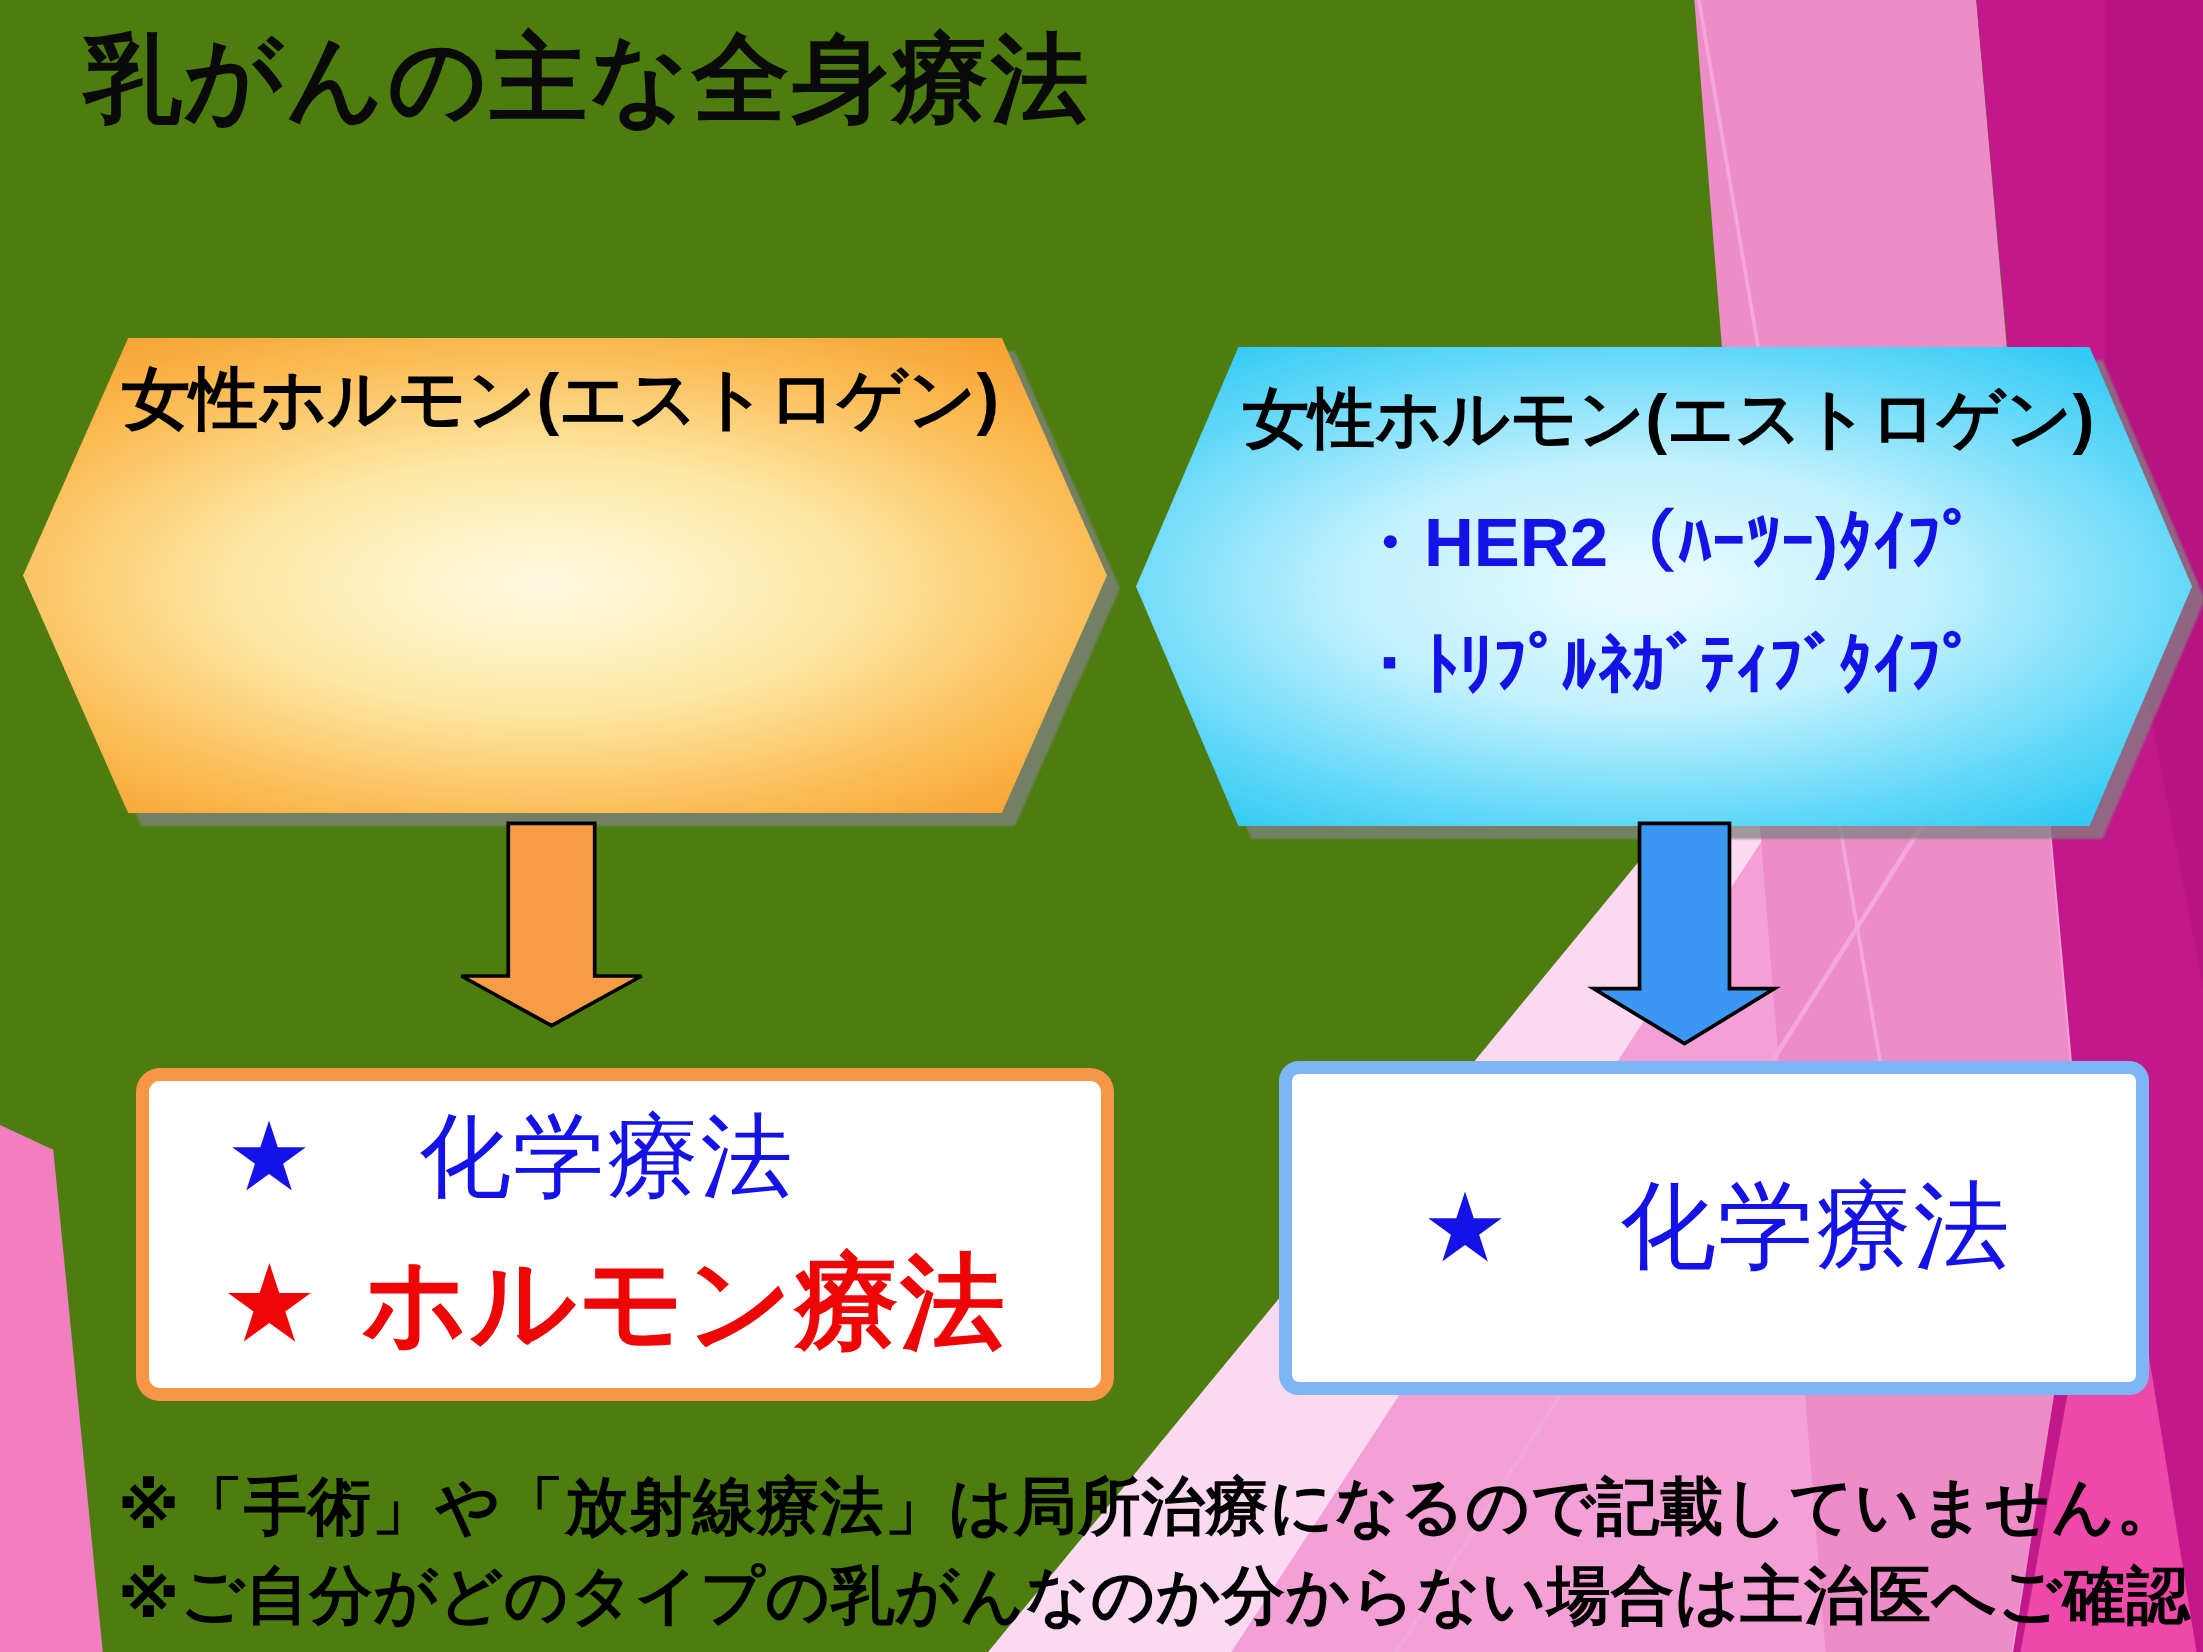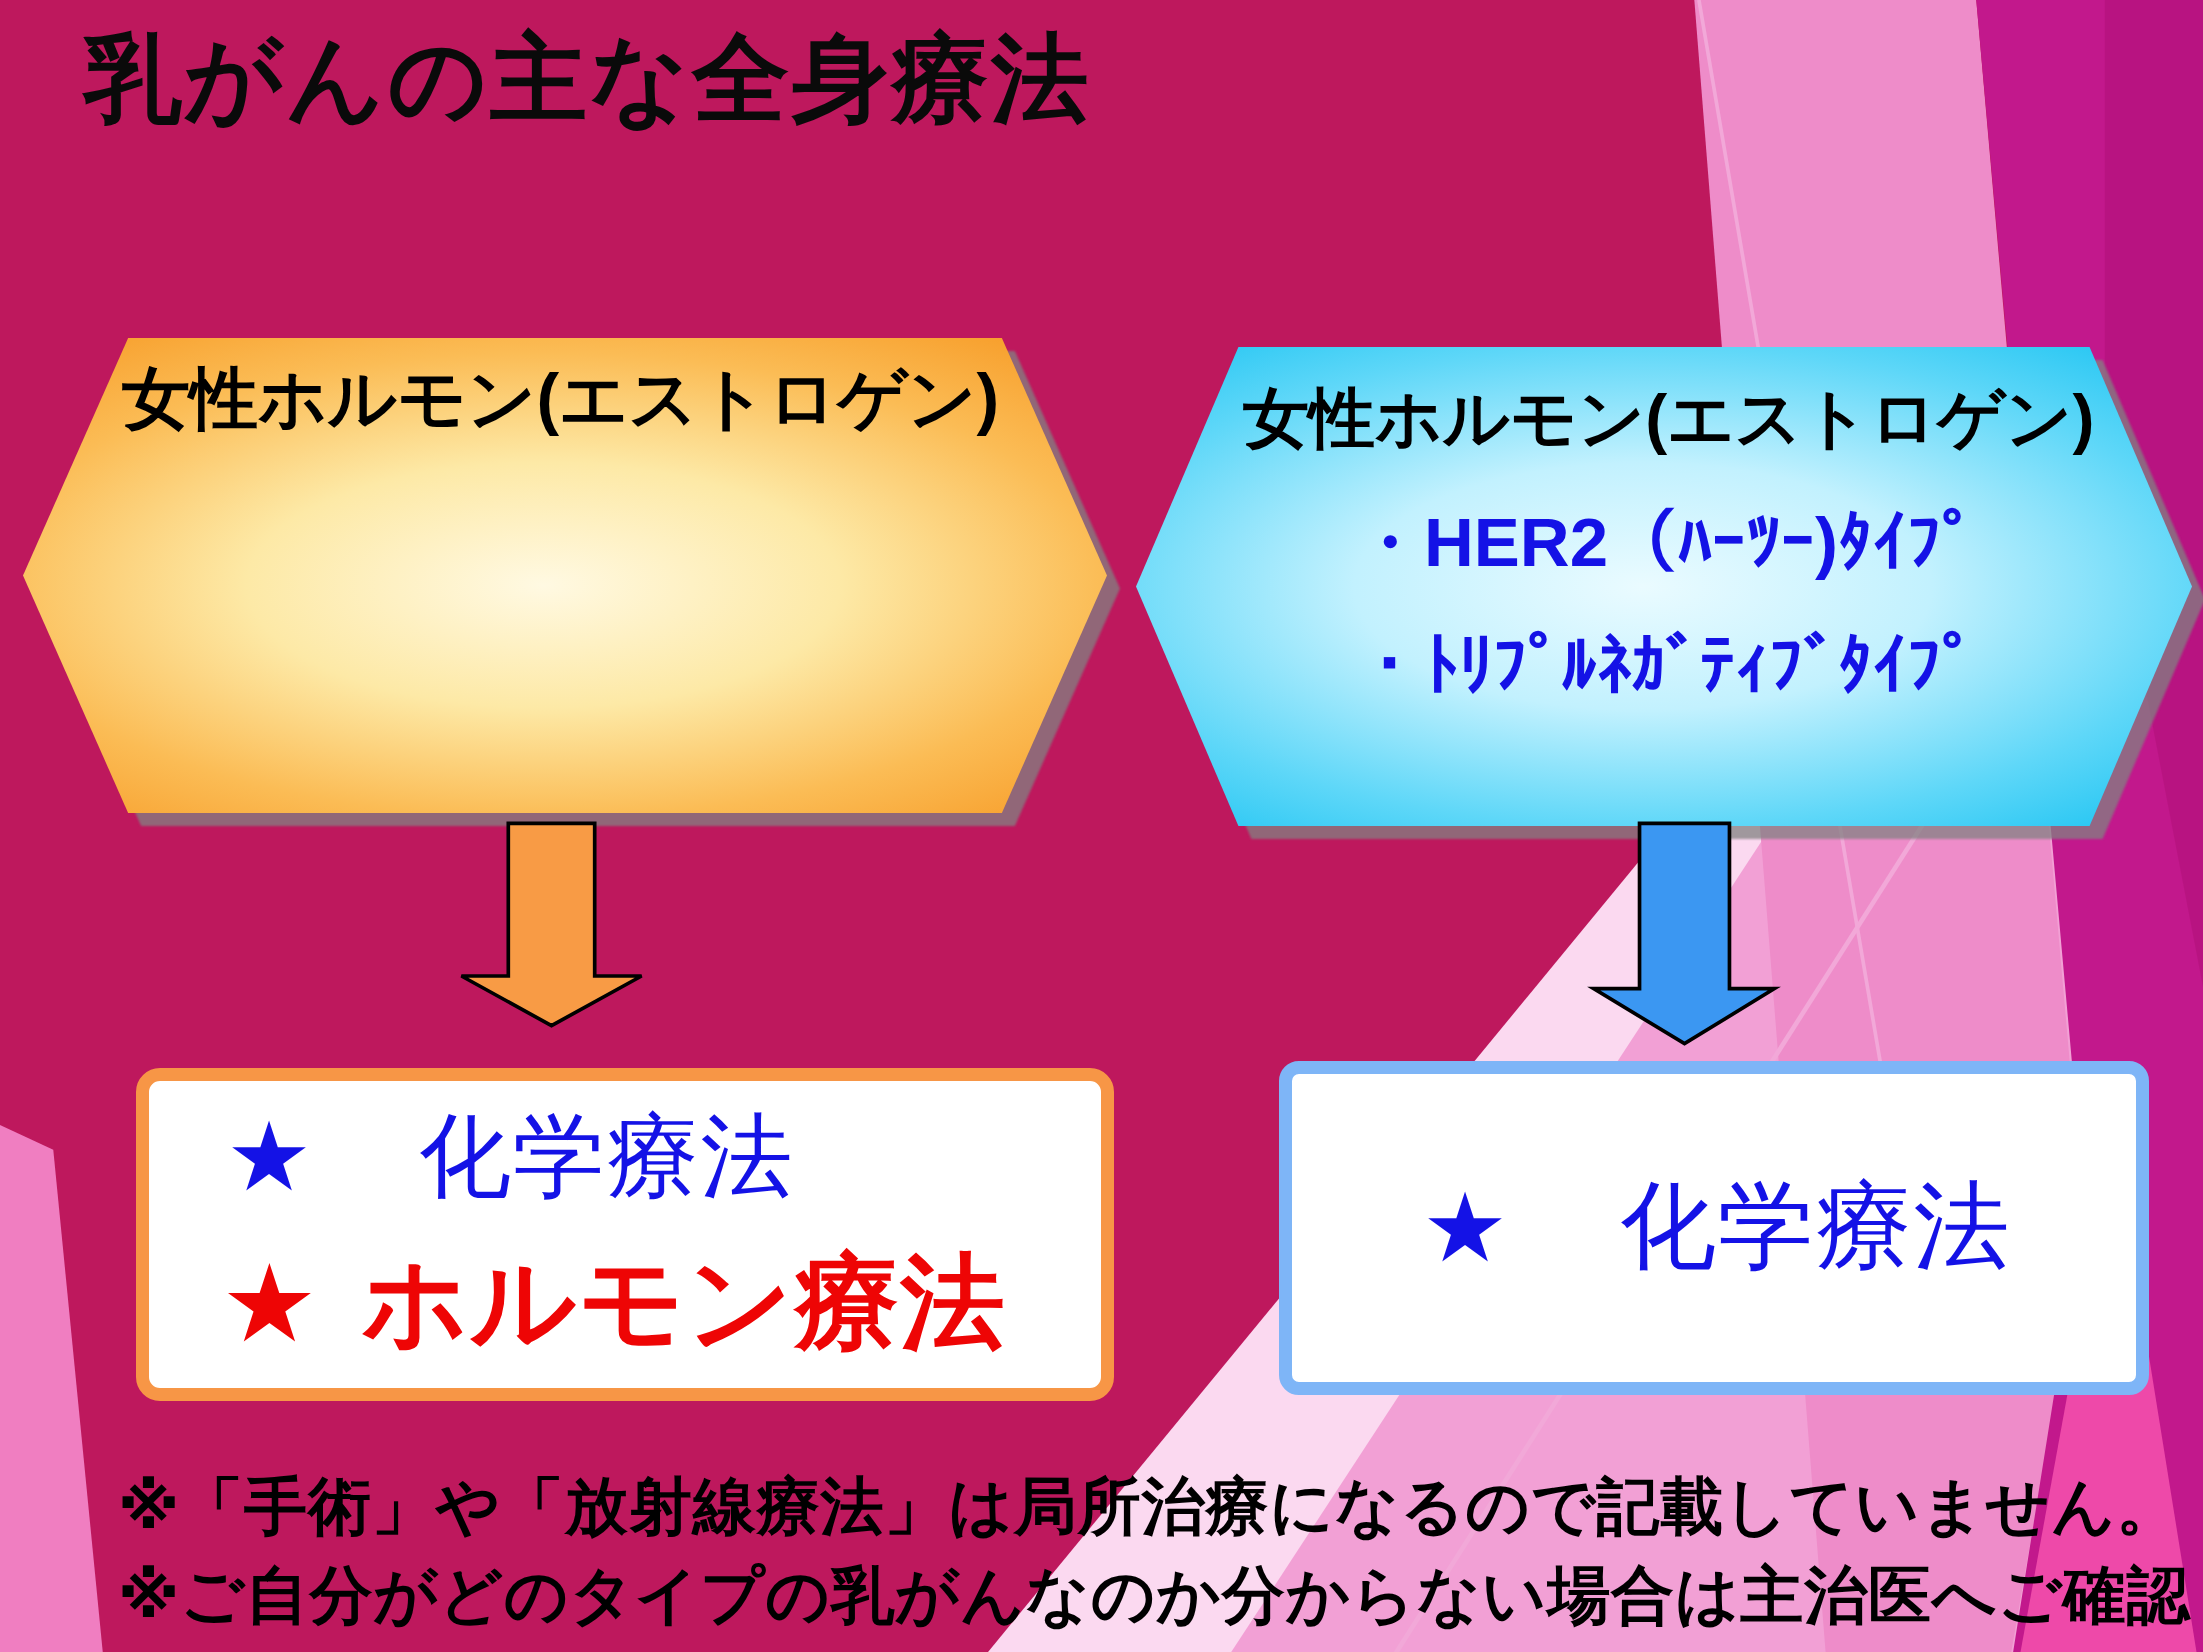--- a/index.html
+++ b/index.html
@@ -1,17 +1,17 @@
 <!DOCTYPE html>
 <html style="font-size:14.7px"><head>
 <meta charset="utf-8">
 <style>
   html,body{margin:0;padding:0;background:#ffffff;}
   #stage{
-    position:relative;width:2204px;height:1653px;overflow:hidden;background:#be185d;
+    position:relative;width:2204px;height:1653px;overflow:hidden;background:#4d7c0f;
     font-family:"Liberation Sans","DejaVu Sans",sans-serif;
   }
   #bg{position:absolute;left:0;top:0;width:2204px;height:1653px;z-index:0;}
 
   .slide-title{
     position:absolute;left:84px;top:26px;z-index:4;
     font-size:97px;font-weight:900;color:#0a0a0a;letter-spacing:2.8px;line-height:1.1;
   }
 
   

